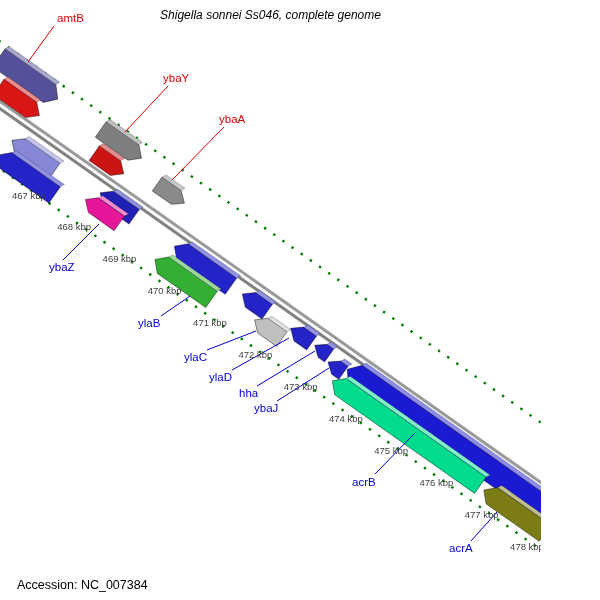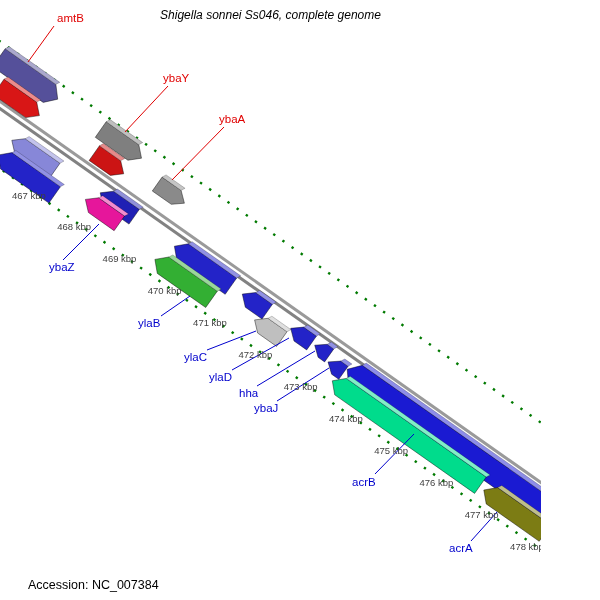--- a/index.html
+++ b/index.html
@@ -3,21 +3,21 @@
 <meta charset="utf-8">
 <style>
   html,body{margin:0;padding:0;background:#fff;}
   .stage{position:relative;width:541px;height:600px;background:#ffffff;overflow:hidden;
          font-family:"Liberation Sans",sans-serif;}
   .stage svg{position:absolute;left:0;top:0;}
   .title{position:absolute;top:8px;left:0;right:0;text-align:center;
          font-style:italic;font-size:12px;color:#000;}
   .footer{position:absolute;left:0;right:0;bottom:0;height:30px;background:#fff;
           display:flex;justify-content:space-between;align-items:center;
-          padding:0 28px;font-size:12.5px;color:#000;}
+          padding:0 17px;font-size:12.5px;color:#000;}
 </style>
 </head>
 <body>
 
 <div class="stage">
   <svg id="map" width="600" height="600" viewBox="0 0 600 600">
       <line x1="-74.6" y1="-11.2" x2="763.2" y2="579.3" stroke="#007a00" stroke-width="2.4" stroke-dasharray="2.4 8.8"></line>
       <line x1="-134.5" y1="73.8" x2="703.3" y2="664.3" stroke="#007a00" stroke-width="2.4" stroke-dasharray="2.4 8.8"></line>
       <line x1="-102.8" y1="28.9" x2="734.9" y2="619.3" stroke="#9a9a9a" stroke-width="3"></line>
       <line x1="-106.3" y1="33.8" x2="731.5" y2="624.2" stroke="#828282" stroke-width="3"></line>

